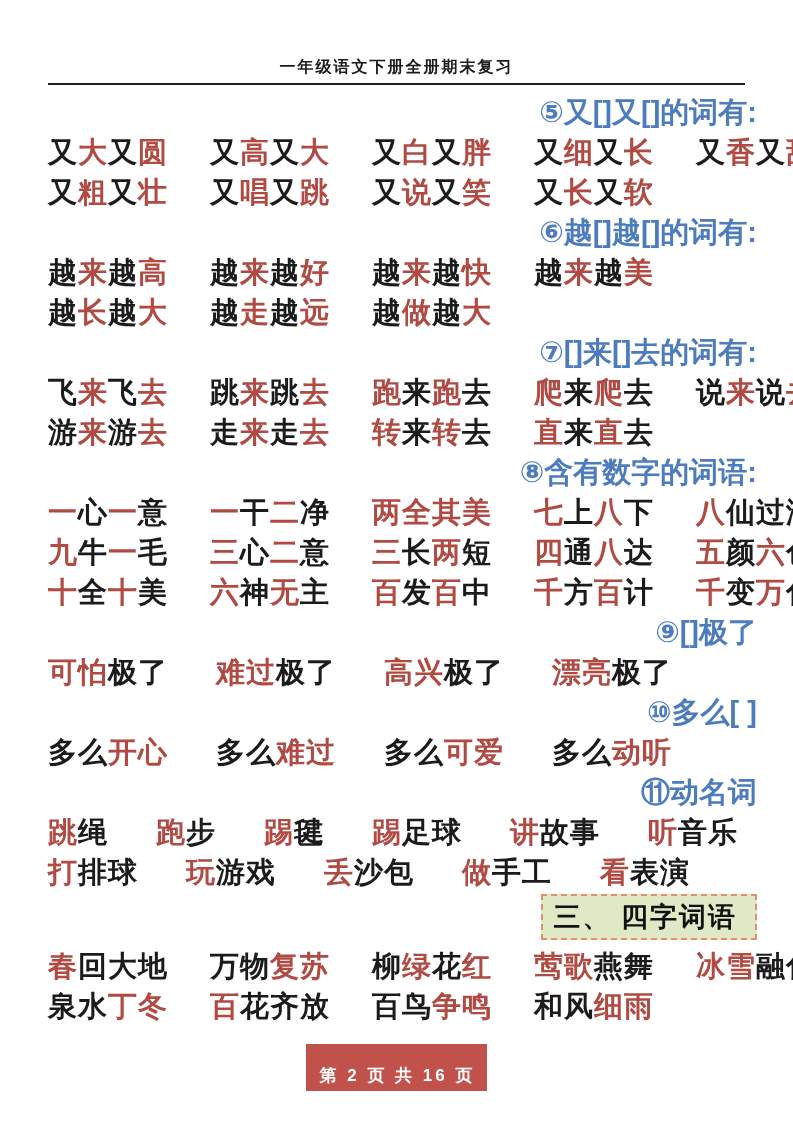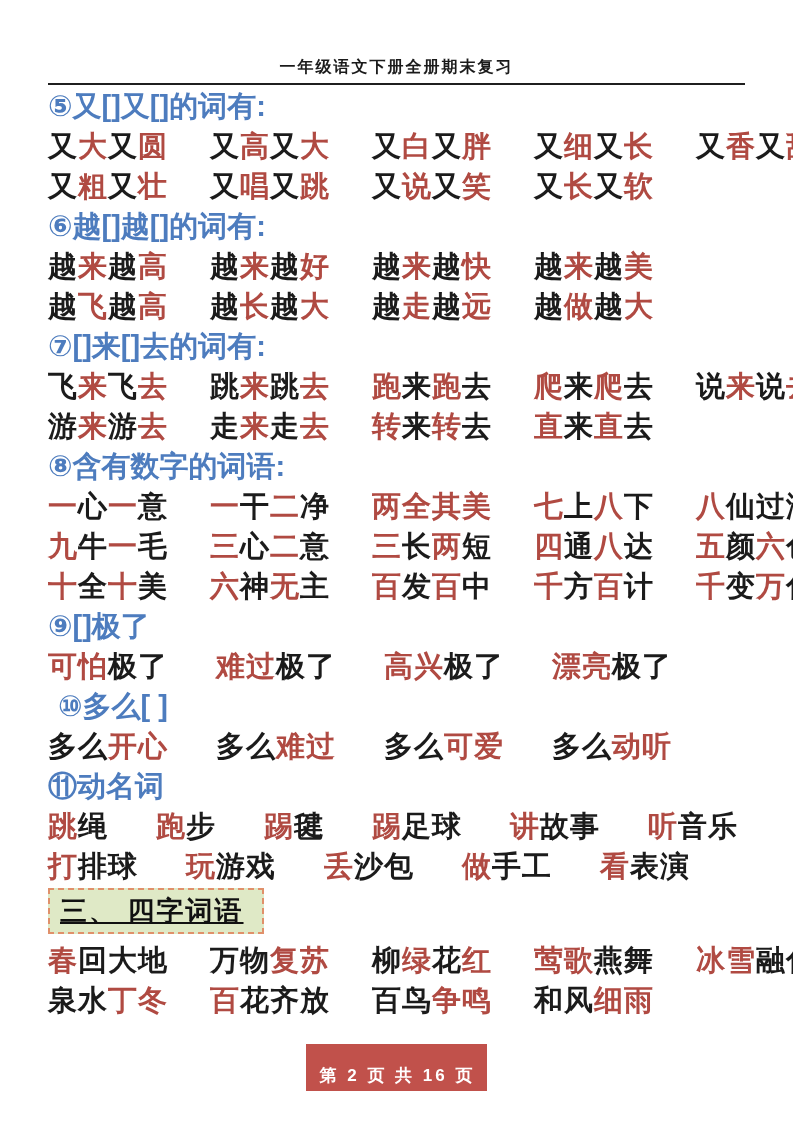--- a/index.html
+++ b/index.html
@@ -29,39 +29,38 @@
     font-weight: bold;
     color: #1a1a1a;
     letter-spacing: 2px;
     line-height: 22px;
   }
   .header-rule {
     border: none;
     border-top: 2px solid #1f1f1f;
     margin: 5px 48px 0 48px;
   }
-  .content { padding: 1px 36px 0 48px; }
+  .content { padding: 7px 36px 0 48px; text-align: right; }
   .heading-line { line-height: 40px; white-space: nowrap; }
   .sec-heading {
     color: var(--blue);
     font-size: 29px;
     font-weight: bold;
   }
   .indent { padding-left: 10px; }
   .boxed-wrap { padding: 2px 0 6px 0; line-height: normal; }
   .boxed-heading {
     display: inline-block;
     background: var(--box-bg);
     border: 2px dashed var(--box-border);
     color: #111111;
     font-size: 27px;
     font-weight: bold;
     padding: 3px 18px 3px 10px;
     letter-spacing: 2px;
-    text-decoration: underline;
   }
   .word-row {
     display: flex;
     gap: 42px;
     font-size: 29px;
     font-weight: bold;
     line-height: 40px;
     color: var(--black);
   }
   .gap-lg { gap: 48px; }
@@ -110,21 +109,20 @@
       </section>
       <section>
         <div class="heading-line sec-heading">⑥越[]越[]的词有:</div>
         <div class="word-row">
           <span class="word"><span class="c-k">越</span><span class="c-r">来</span><span class="c-k">越</span><span class="c-r">高</span></span>
           <span class="word"><span class="c-k">越</span><span class="c-r">来</span><span class="c-k">越</span><span class="c-r">好</span></span>
           <span class="word"><span class="c-k">越</span><span class="c-r">来</span><span class="c-k">越</span><span class="c-r">快</span></span>
           <span class="word"><span class="c-k">越</span><span class="c-r">来</span><span class="c-k">越</span><span class="c-r">美</span></span>
         </div>
         <div class="word-row">
-          <span class="word"><span class="c-k">越</span><span class="c-r">飞</span><span class="c-k">越</span><span class="c-r">高</span></span>
           <span class="word"><span class="c-k">越</span><span class="c-r">长</span><span class="c-k">越</span><span class="c-r">大</span></span>
           <span class="word"><span class="c-k">越</span><span class="c-r">走</span><span class="c-k">越</span><span class="c-r">远</span></span>
           <span class="word"><span class="c-k">越</span><span class="c-r">做</span><span class="c-k">越</span><span class="c-r">大</span></span>
         </div>
       </section>
       <section>
         <div class="heading-line sec-heading">⑦[]来[]去的词有:</div>
         <div class="word-row">
           <span class="word"><span class="c-k">飞</span><span class="c-r">来</span><span class="c-k">飞</span><span class="c-r">去</span></span>
           <span class="word"><span class="c-k">跳</span><span class="c-r">来</span><span class="c-k">跳</span><span class="c-r">去</span></span>

